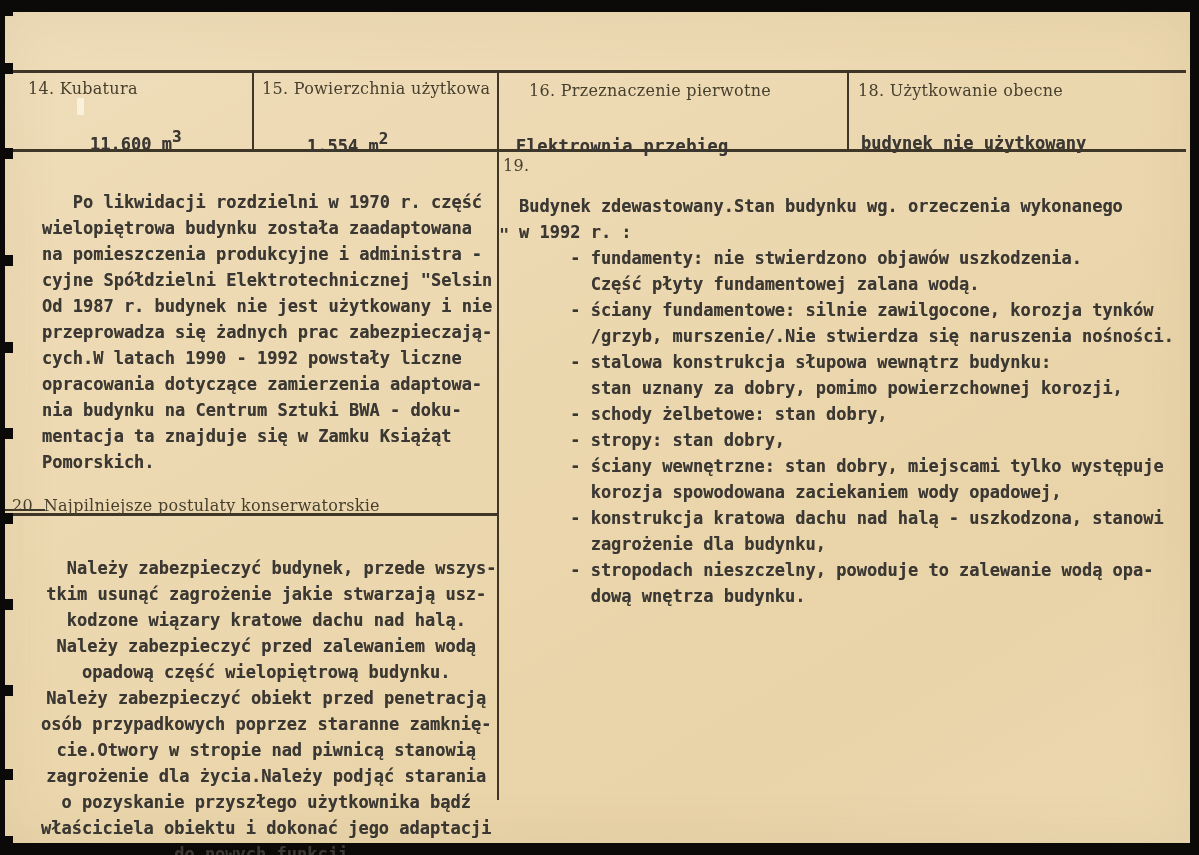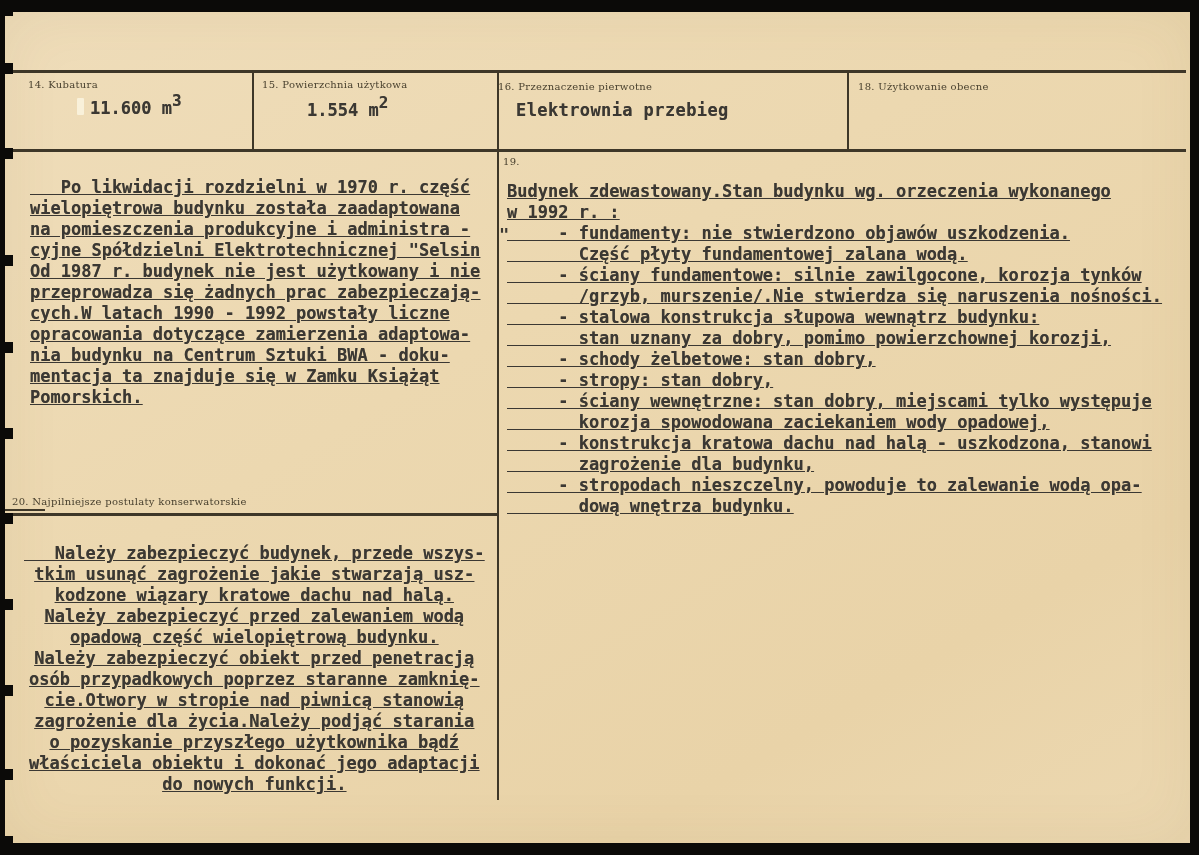--- a/index.html
+++ b/index.html
@@ -9,30 +9,31 @@
     font-family:"DejaVu Serif", serif;
   }
   .card{
     position:absolute;left:5px;top:12px;width:1185px;height:831px;
     background:linear-gradient(150deg,#efddba 0%,#ecd8b0 40%,#e9d3a8 78%,#ecd8b1 100%);
     box-shadow:inset 0 0 60px rgba(120,90,40,0.08);
   }
   .hline{position:absolute;height:3px;background:#3e3728;}
   .vline{position:absolute;width:2px;background:#3e3728;}
   .lbl{
-    position:absolute;color:#473f2d;font-size:10px;letter-spacing:0.3px;
+    position:absolute;color:#473f2d;font-size:16px;letter-spacing:0.3px;
     font-family:"DejaVu Serif", serif;white-space:nowrap;
   }
   .typed{
     position:absolute;color:#3b3833;font-weight:bold;
     font-family:"DejaVu Sans Mono", monospace;font-size:17px;
     white-space:pre;letter-spacing:0;
     text-shadow:0 0 0.6px rgba(55,52,46,0.55);
+    margin-top:36px;
   }
-  pre.typed{margin:0;line-height:21px;text-decoration:underline;}
+  pre.typed{margin:12px;line-height:26px;}
   .supv{font-size:16px;position:relative;top:-8px;}
   .edge-mark{position:absolute;left:0;width:13px;height:11px;background:#0b0a08;}
   .whiteout{position:absolute;width:7px;height:17px;background:rgba(250,242,220,0.92);border-radius:1px;}
   .stray{position:absolute;font-family:"DejaVu Sans Mono", monospace;font-weight:bold;
          color:#3b3833;font-size:17px;}
 </style>
 </head>
 <body>
 
 <div class="card">
@@ -46,24 +47,25 @@
   <div class="vline" style="left:842px;top:58px;height:82px;"></div>
   <div class="vline" style="left:492px;top:137px;height:651px;"></div>
 
   <div class="lbl" style="left:23px;top:67px;">14. Kubatura</div>
   <div class="whiteout" style="left:72px;top:86px;"></div>
   <div class="typed" style="left:85px;top:86px;"><span>11.600 m</span><span class="supv">3</span></div>
 
   <div class="lbl" style="left:257px;top:67px;">15. Powierzchnia użytkowa</div>
   <div class="typed" style="left:302px;top:88px;text-align:right;"><span>1.554 m</span><span class="supv">2</span></div>
 
-  <div class="lbl" style="left:493px;top:69px;text-align:right;">16. Przeznaczenie pierwotne</div>
+  <div class="lbl" style="left:524px;top:69px;text-align:right;">16. Przeznaczenie pierwotne</div>
   <div class="typed" style="left:511px;top:88px;letter-spacing:0.4px;">Elektrownia przebieg</div>
 
   <div class="lbl" style="left:853px;top:69px;">18. Użytkowanie obecne</div>
+  <div class="typed" style="left:856px;top:85px;">budynek nie użytkowany</div>
 
   <pre class="typed" style="left:25px;top:165px;">   Po likwidacji rozdzielni w 1970 r. część
 wielopiętrowa budynku została zaadaptowana
 na pomieszczenia produkcyjne i administra -
 cyjne Spółdzielni Elektrotechnicznej "Selsin
 Od 1987 r. budynek nie jest użytkowany i nie
 przeprowadza się żadnych prac zabezpieczają-
 cych.W latach 1990 - 1992 powstały liczne
 opracowania dotyczące zamierzenia adaptowa-
 nia budynku na Centrum Sztuki BWA - doku-

